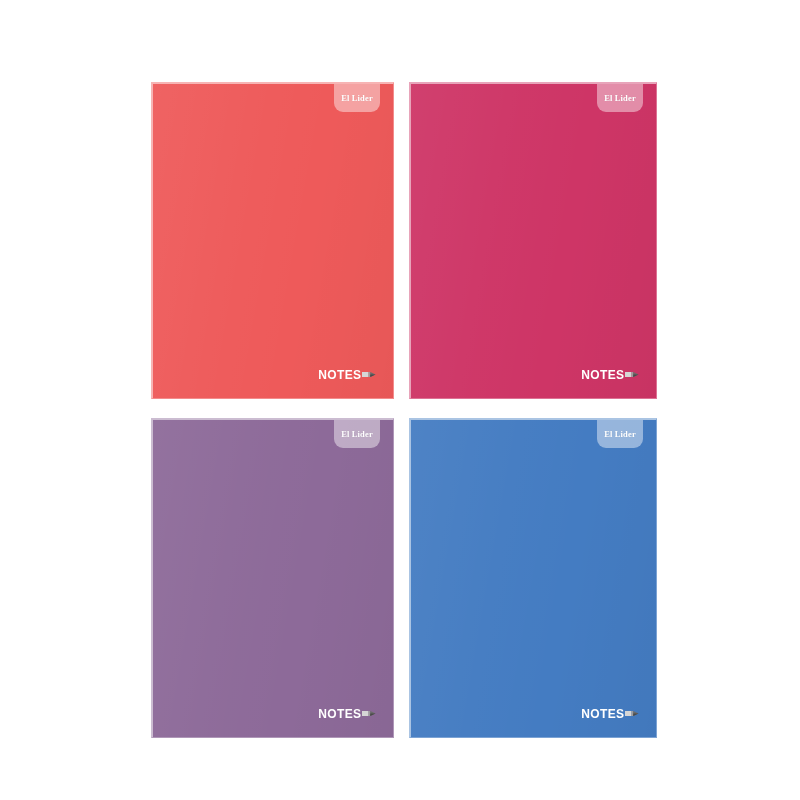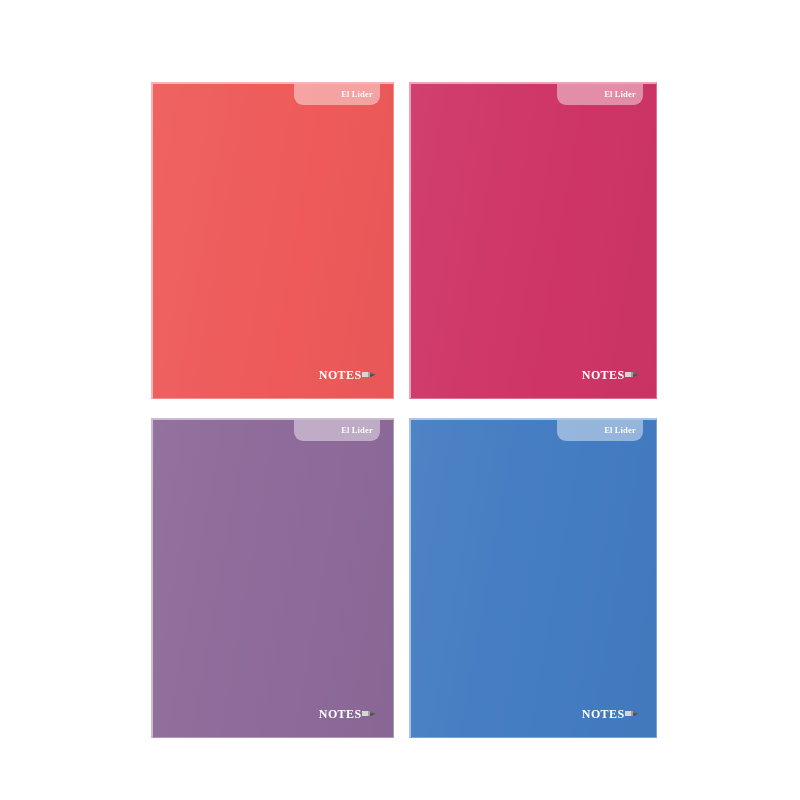--- a/index.html
+++ b/index.html
@@ -42,28 +42,27 @@
                 rgba(0,0,0,0.000) 62%,
                 rgba(0,0,0,0.030) 100%);
   }
 
   
   .badge {
     position: absolute;
     top: 0;
     right: 13px;
     width: 46px;
-    height: 21px;
+    height: 28px;
     border-radius: 0 0 9px 9px;
     background: rgba(255,255,255,0.44);
     display: flex;
     align-items: center;
     justify-content: center;
     z-index: 3;
-    padding-left: 40px;
   }
 
   .badge-text {
     font-family: "Liberation Serif", "DejaVu Serif", serif;
     font-size: 8.5px;
     font-weight: 700;
     color: #ffffff;
     letter-spacing: 0.15px;
     line-height: 1;
     white-space: nowrap;
@@ -74,21 +73,21 @@
   .logo {
     position: absolute;
     right: 17px;
     bottom: 17px;
     display: flex;
     align-items: center;
     z-index: 3;
   }
 
   .logo-text {
-    font-family: Liberation Serif, serif;
+    font-family: Liberation Sans, sans-serif;
     font-size: 12px;
     font-weight: 700;
     color: #ffffff;
     letter-spacing: 0.4px;
     line-height: 1;
     white-space: nowrap;
   }
 
   .logo-pencil {
     display: block;

